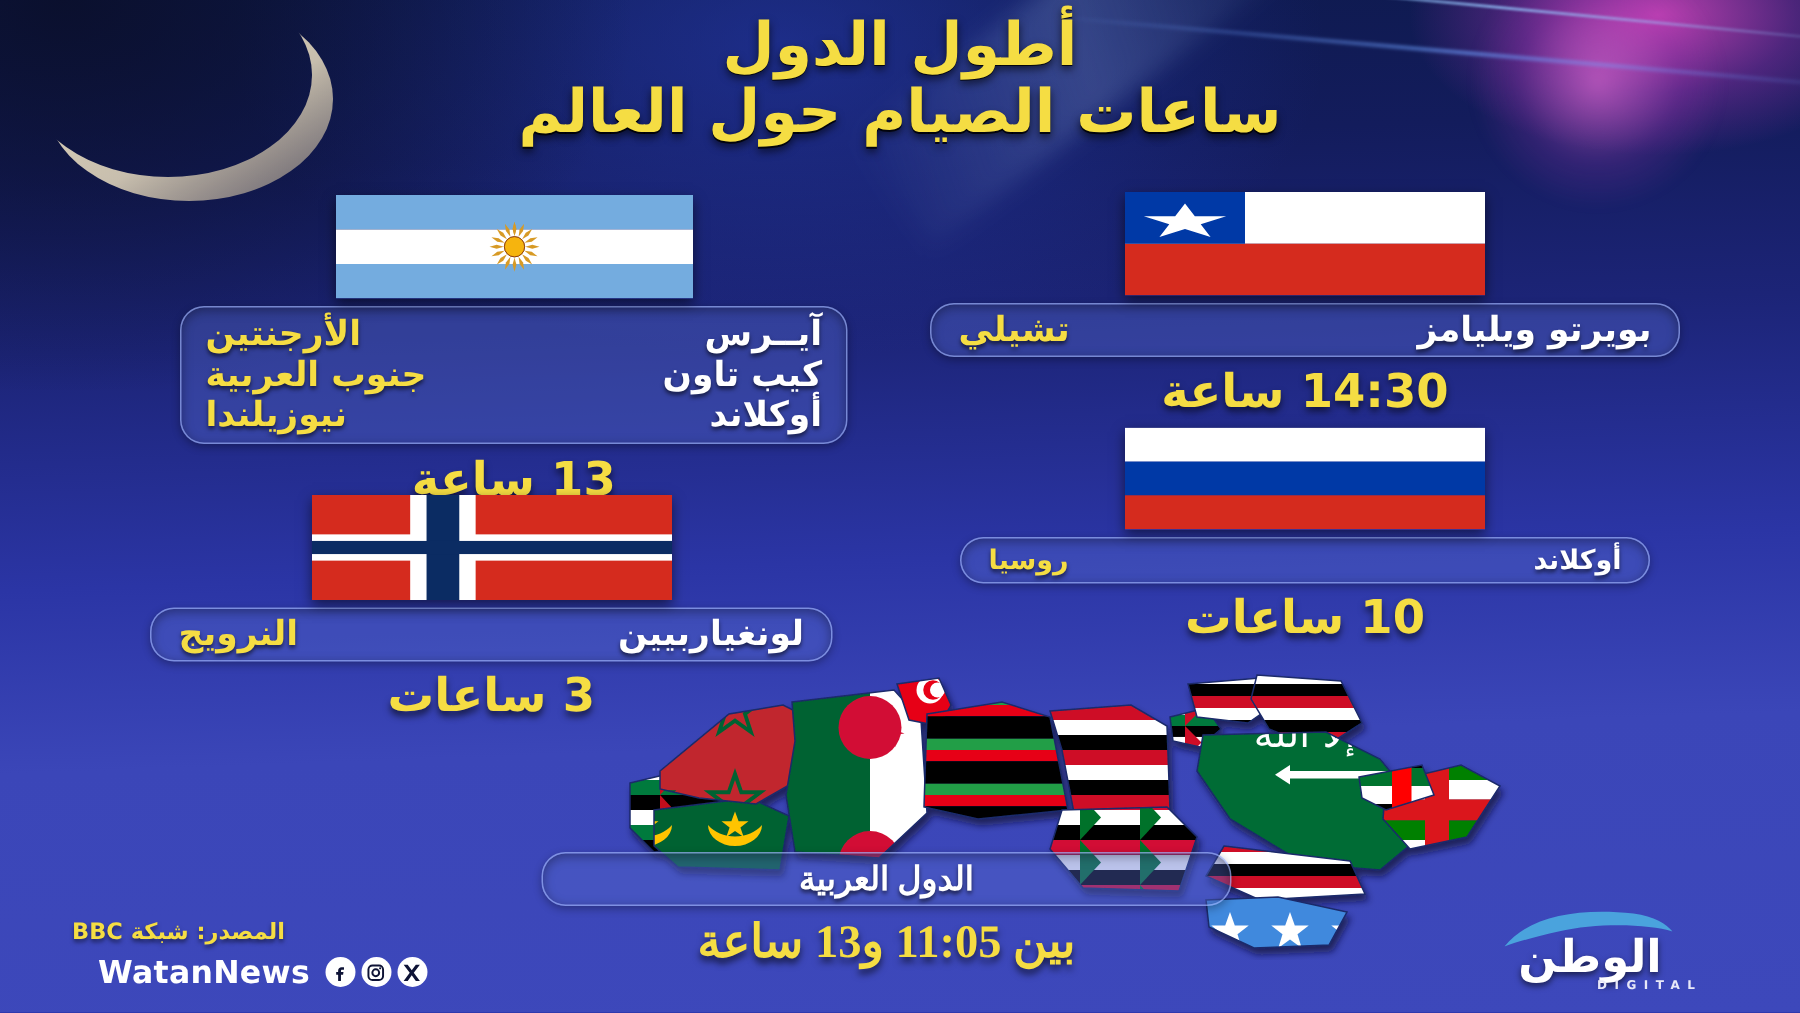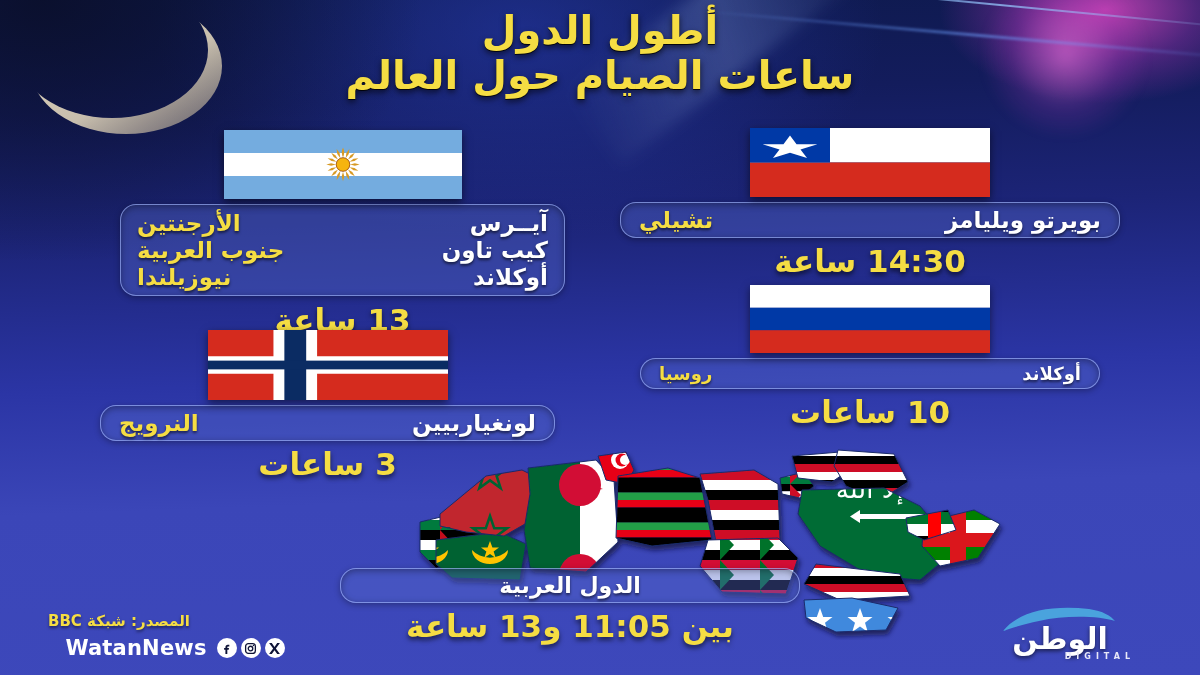--- a/index.html
+++ b/index.html
@@ -78,21 +78,21 @@
   #card-russia .pill{margin-top:5px;width:460px;}
   #card-russia .city,#card-russia .country{font-size:18px;text-align:center;}
   #card-russia .hours{font-size:31px;margin-top:5px;}
 
   #card-norway{left:100px;top:330px;width:455px;}
   #card-norway .flag{width:240px;height:70px;margin:0 auto;}
   #card-norway .pill{margin-top:5px;width:455px;}
   #card-norway .city,#card-norway .country{font-size:23px;}
   #card-norway .hours{font-size:31px;margin-top:5px;}
 
-  #card-arab{left:340px;top:568px;width:460px;}
+  #card-arab{left:361px;top:568px;width:460px;font-family:Liberation Serif, serif;}
   #card-arab .pill{width:460px;justify-content:center;align-items:center;padding:4px 18px;}
   #card-arab .city{font-size:22px;}
   #card-arab .hours{font-size:31px;margin-top:5px;}
 
   
   .source{
     position:absolute;left:48px;top:612px;width:270px;text-align:left;
     color:#f5dd43;font-weight:bold;font-size:15px;
     text-shadow:0 2px 3px rgba(0,0,0,.5);
   }

